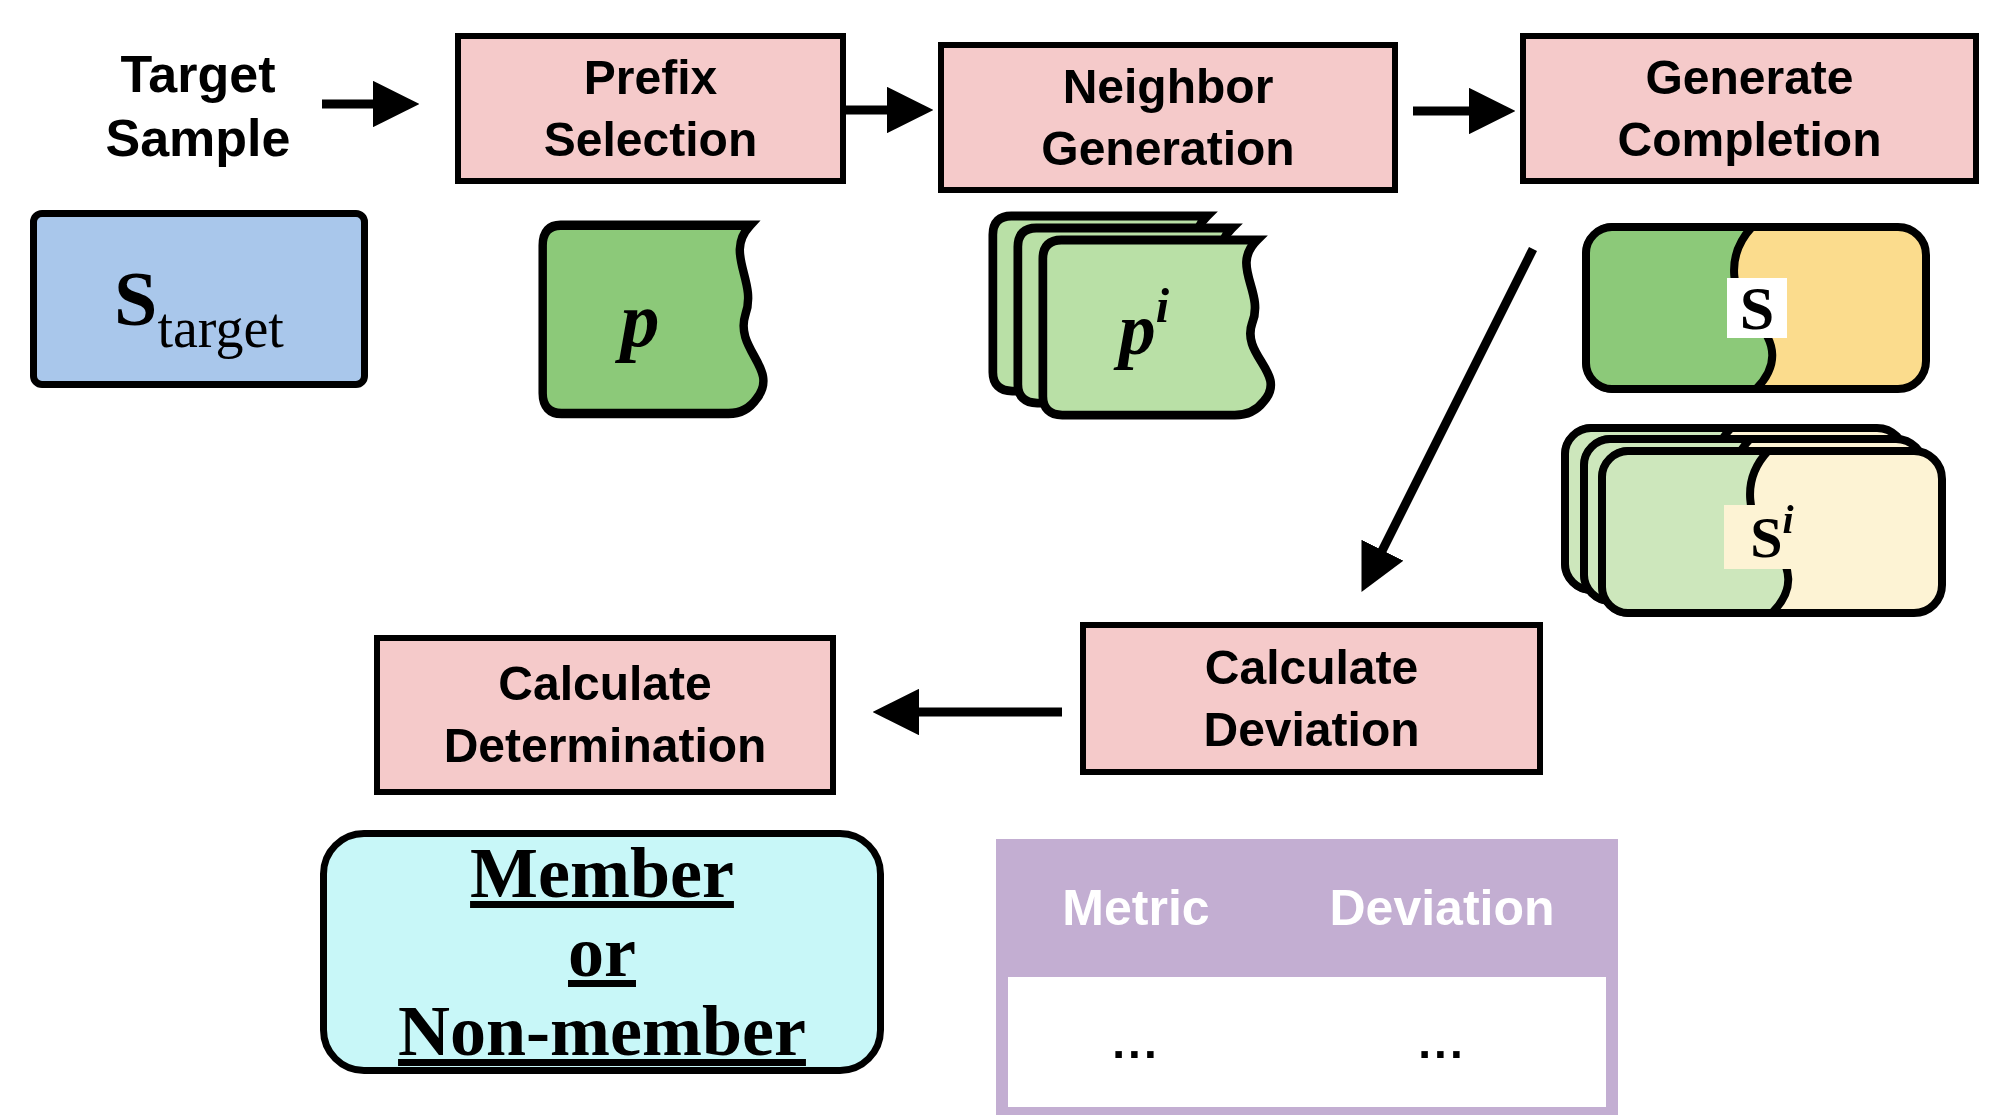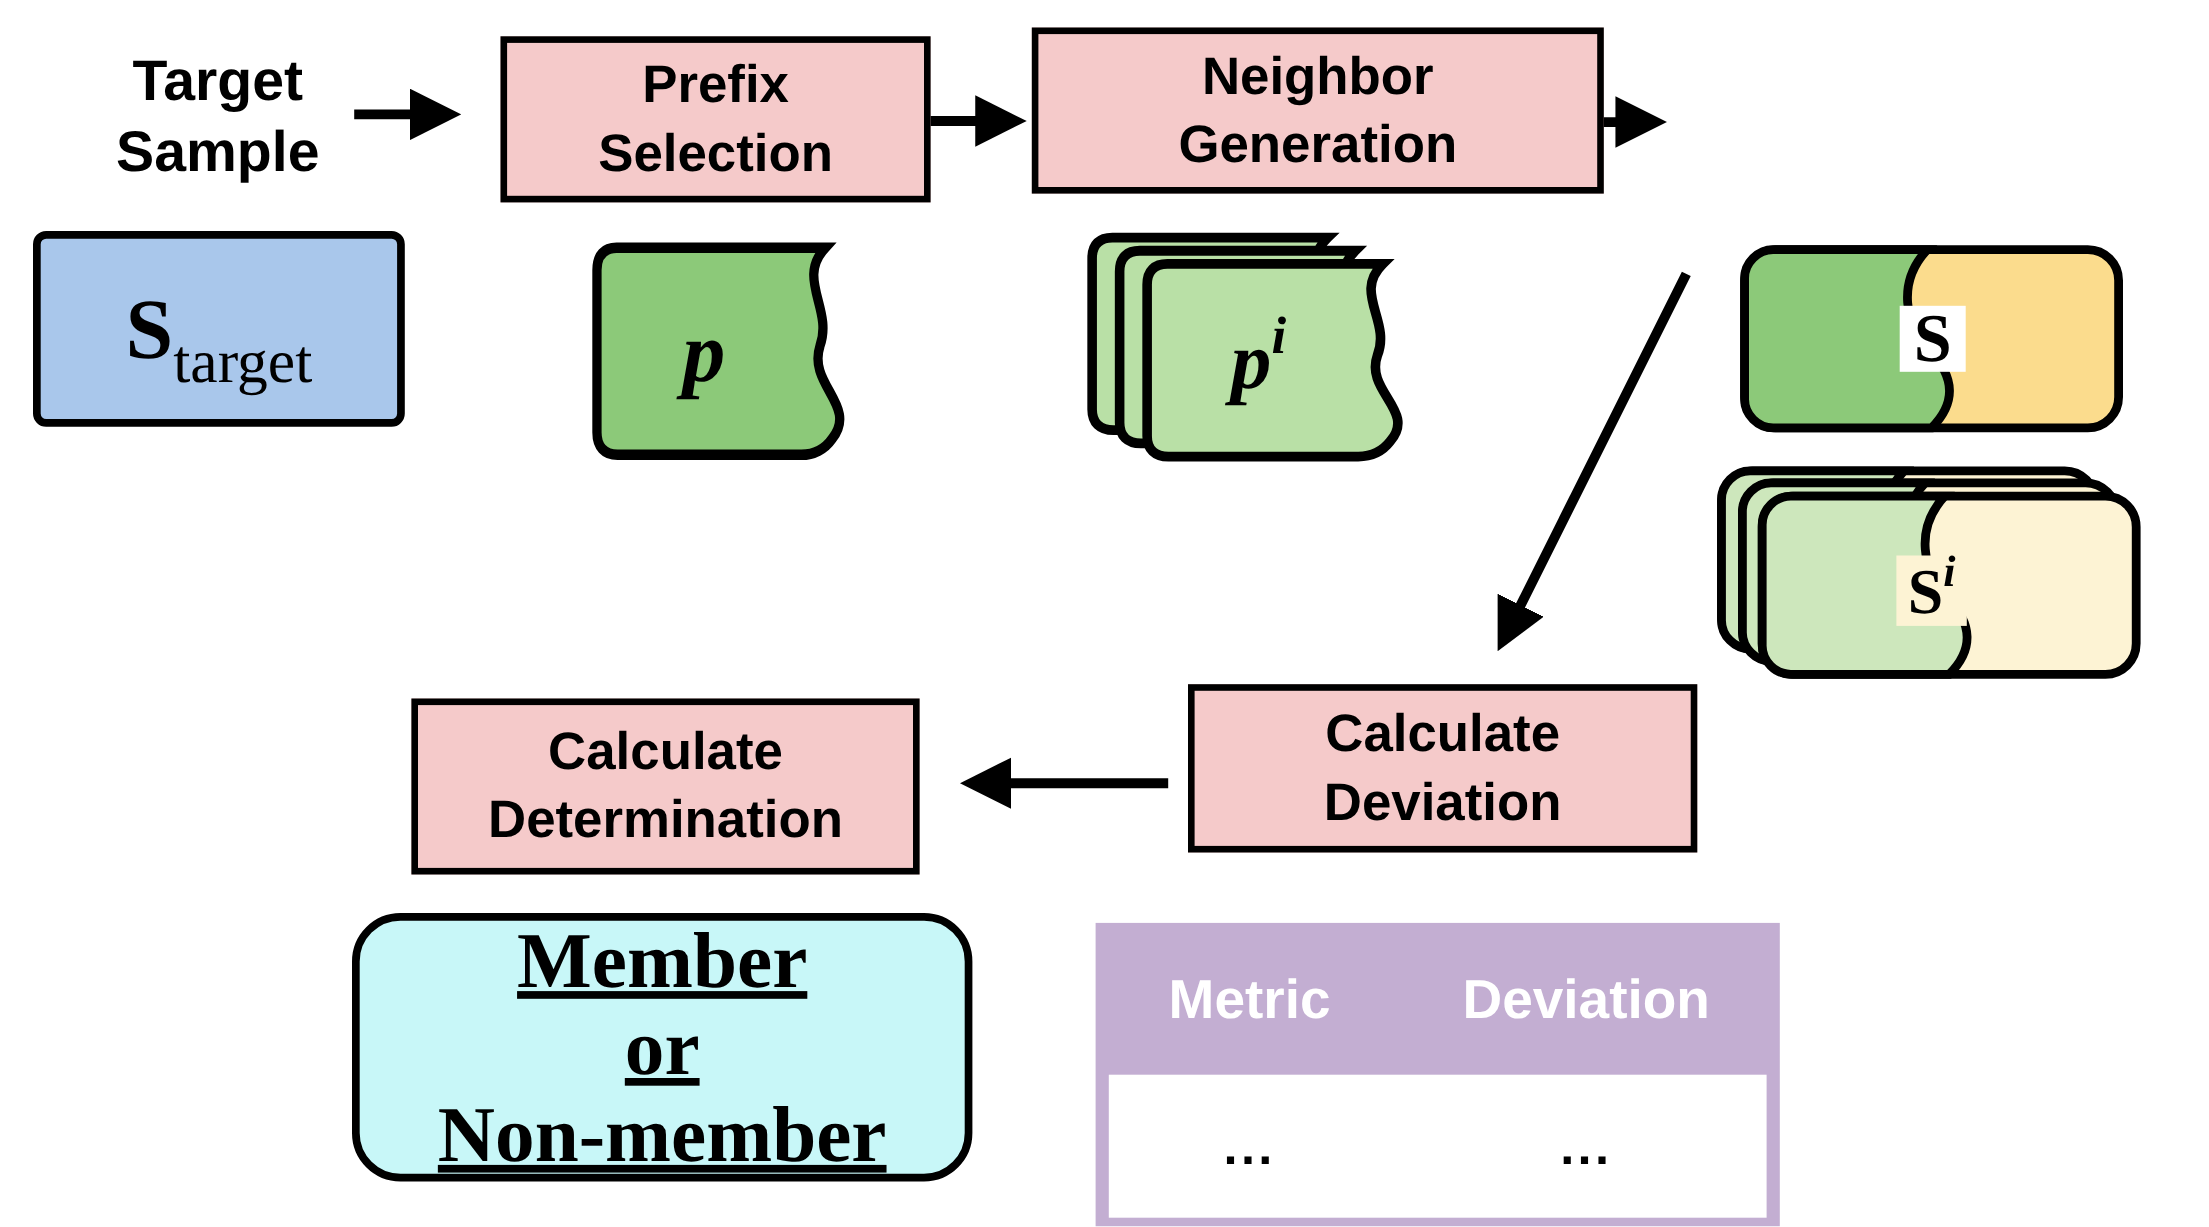--- a/index.html
+++ b/index.html
@@ -42,21 +42,21 @@
   .si-base{font-weight:700;font-size:58px;}
   .si-sup{font-weight:700;font-style:italic;font-size:40px;position:relative;top:-24px;}
   .shape-svg{position:absolute;z-index:2;overflow:visible;}
   .shape-label{
     position:absolute;z-index:3;display:flex;align-items:center;justify-content:center;
   }
   .chip{
     position:absolute;z-index:3;display:flex;align-items:center;justify-content:center;
   }
   #s-chip{background:#ffffff;}
-  #si-chip{background:#fdf3d4;}
+  #si-chip{background:#fdf3d4;padding-left:16px;}
   
   #metric-table{position:absolute;z-index:2;background:#c3aed2;margin-top:28px;}
   .th{
     position:absolute;color:#ffffff;font-weight:700;font-size:50px;text-align:center;
     display:flex;align-items:center;justify-content:center;
   }
   #table-body{position:absolute;background:#ffffff;}
   .td{
     position:absolute;top:0;height:100%;color:#000;font-weight:700;font-size:46px;
     display:flex;align-items:center;justify-content:center;letter-spacing:3px;
@@ -83,25 +83,29 @@
   <div class="free-label" style="left:38px;top:42px;width:320px;">
     <div>Target</div>
     <div>Sample</div>
   </div>
 
   <div class="process-box" style="left:427px;top:33px;width:391px;height:151px;margin-left:28px;">
     <div>Prefix</div>
     <div>Selection</div>
   </div>
 
-  <div class="process-box" style="left:938px;top:25px;width:520px;height:151px;">
+  <div class="process-box" style="left:938px;top:42px;width:460px;height:151px;">
     <div>Neighbor</div>
     <div>Generation</div>
   </div>
 
+  <div class="process-box" style="left:1520px;top:33px;width:459px;height:151px;">
+    <div>Generate</div>
+    <div>Completion</div>
+  </div>
 
   <div class="process-box" style="left:1080px;top:622px;width:463px;height:153px;">
     <div>Calculate</div>
     <div>Deviation</div>
   </div>
 
   <div class="process-box" style="left:374px;top:635px;width:462px;height:160px;">
     <div>Calculate</div>
     <div>Determination</div>
   </div>

